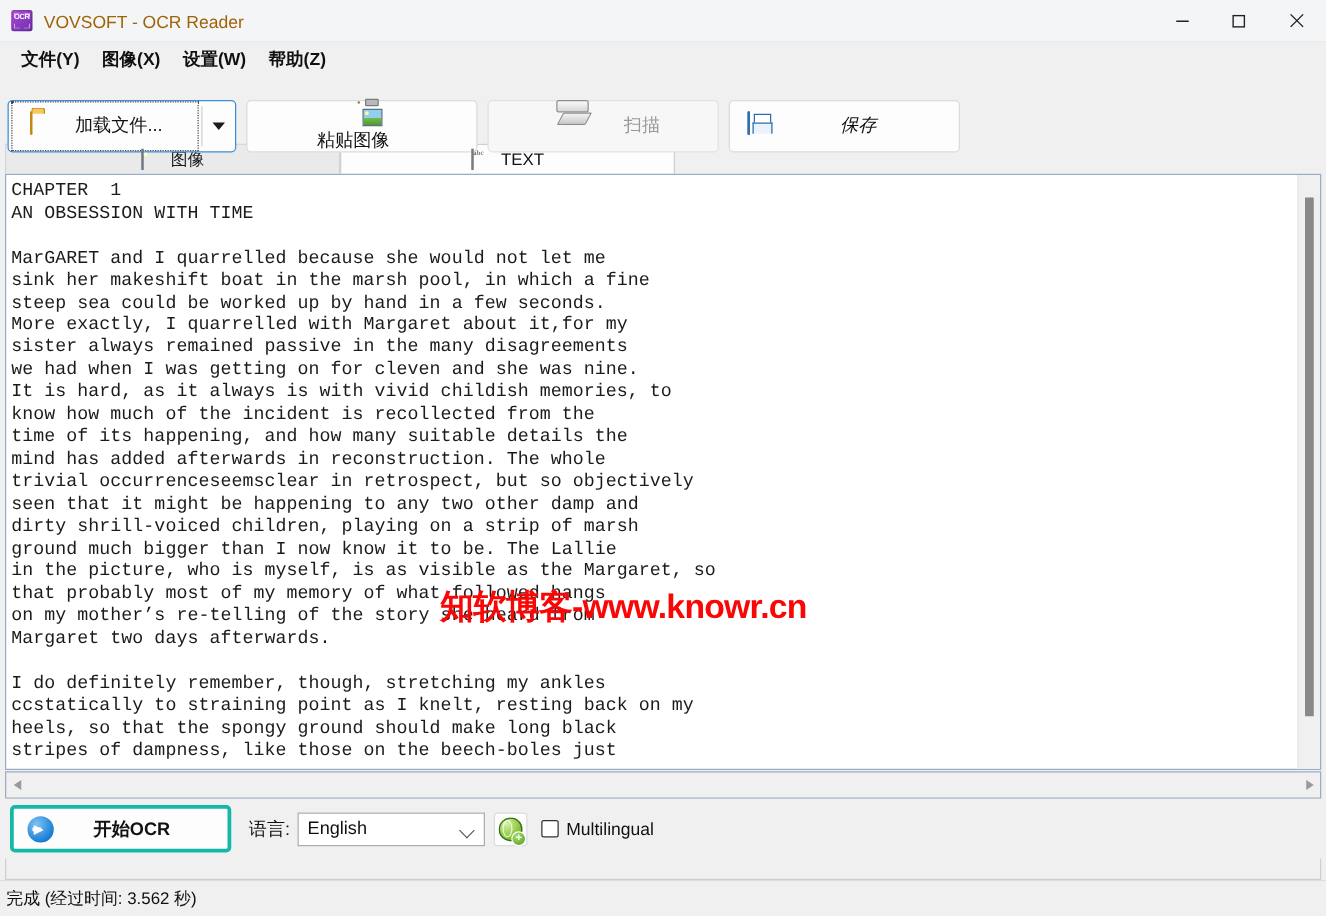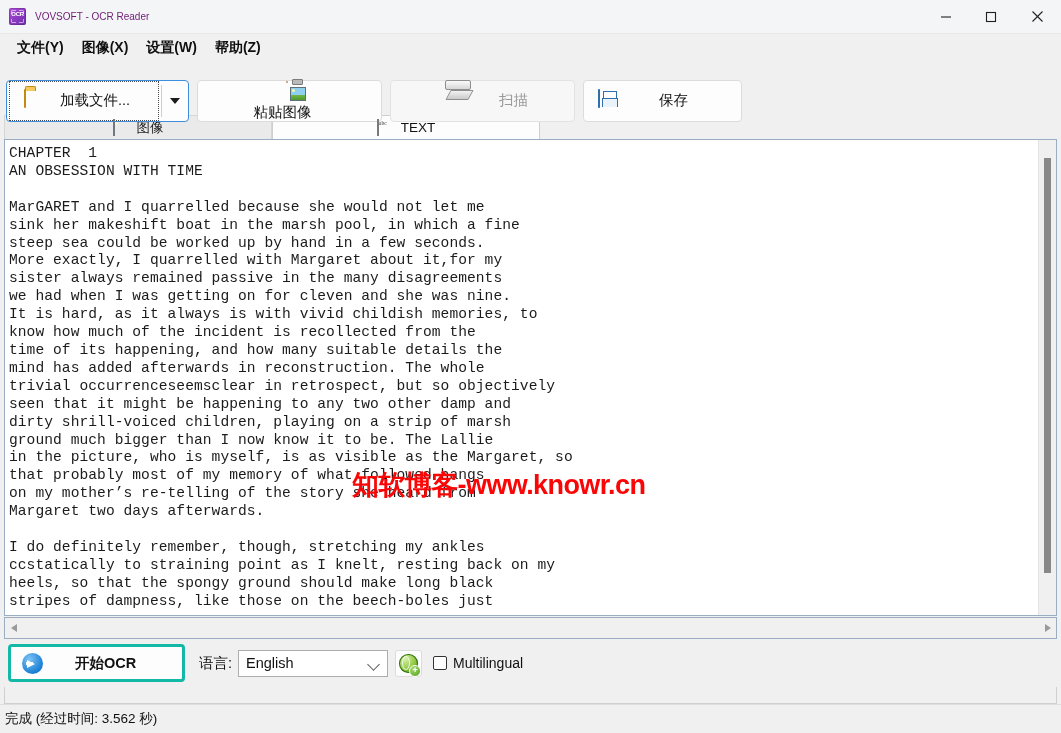--- a/index.html
+++ b/index.html
@@ -50,21 +50,21 @@
        linear-gradient(#000 0 0) top left/5px 1px no-repeat,
        linear-gradient(#000 0 0) top right/5px 1px no-repeat,
        linear-gradient(#000 0 0) bottom left/5px 1px no-repeat,
        linear-gradient(#000 0 0) bottom right/5px 1px no-repeat,
        linear-gradient(#000 0 0) top left/1px 4px no-repeat,
        linear-gradient(#000 0 0) top right/1px 4px no-repeat,
        linear-gradient(#000 0 0) bottom left/1px 4px no-repeat,
        linear-gradient(#000 0 0) bottom right/1px 4px no-repeat;
   }
   .title-text{
-    font-size:10px;color:#701a75;
+    font-size:14px;color:#a16207;
     font-family:"Liberation Sans", sans-serif;
     white-space:nowrap;
   }
   .win-btns{margin-left:auto;display:flex;height:33px;}
   .win-btn{
     width:45px;height:33px;
     display:flex;align-items:center;justify-content:center;
     color:#202020;
   }
   .win-btn:last-child{width:48px;}
@@ -135,21 +135,21 @@
   }
   .caret{
     width:0;height:0;
     border-left:5px solid transparent;
     border-right:5px solid transparent;
     border-top:6px solid #1b1b1b;
   }
   .tbtn.paste{width:185px;flex-direction:column;}
   .tbtn.scan{width:185px;background:#f7f7f7;border-color:#e2e2e2;padding-left:40px;}
   .tbtn.scan .lbl{color:#9a9a9a;}
-  .tbtn.save{width:159px;}
+  .tbtn.save{width:185px;font-style:italic;}
 
   
   .ic-folder{
     width:22px;height:17px;margin-top:3px;
     background:linear-gradient(180deg,#ffd87a 0%,#f3bd47 60%,#e8ab2c 100%);
     border:1px solid #c08b14;border-radius:2px 3px 3px 3px;
     position:relative;
   }
   .ic-folder::before{
     content:"";position:absolute;top:-4px;left:0;width:9px;height:4px;

